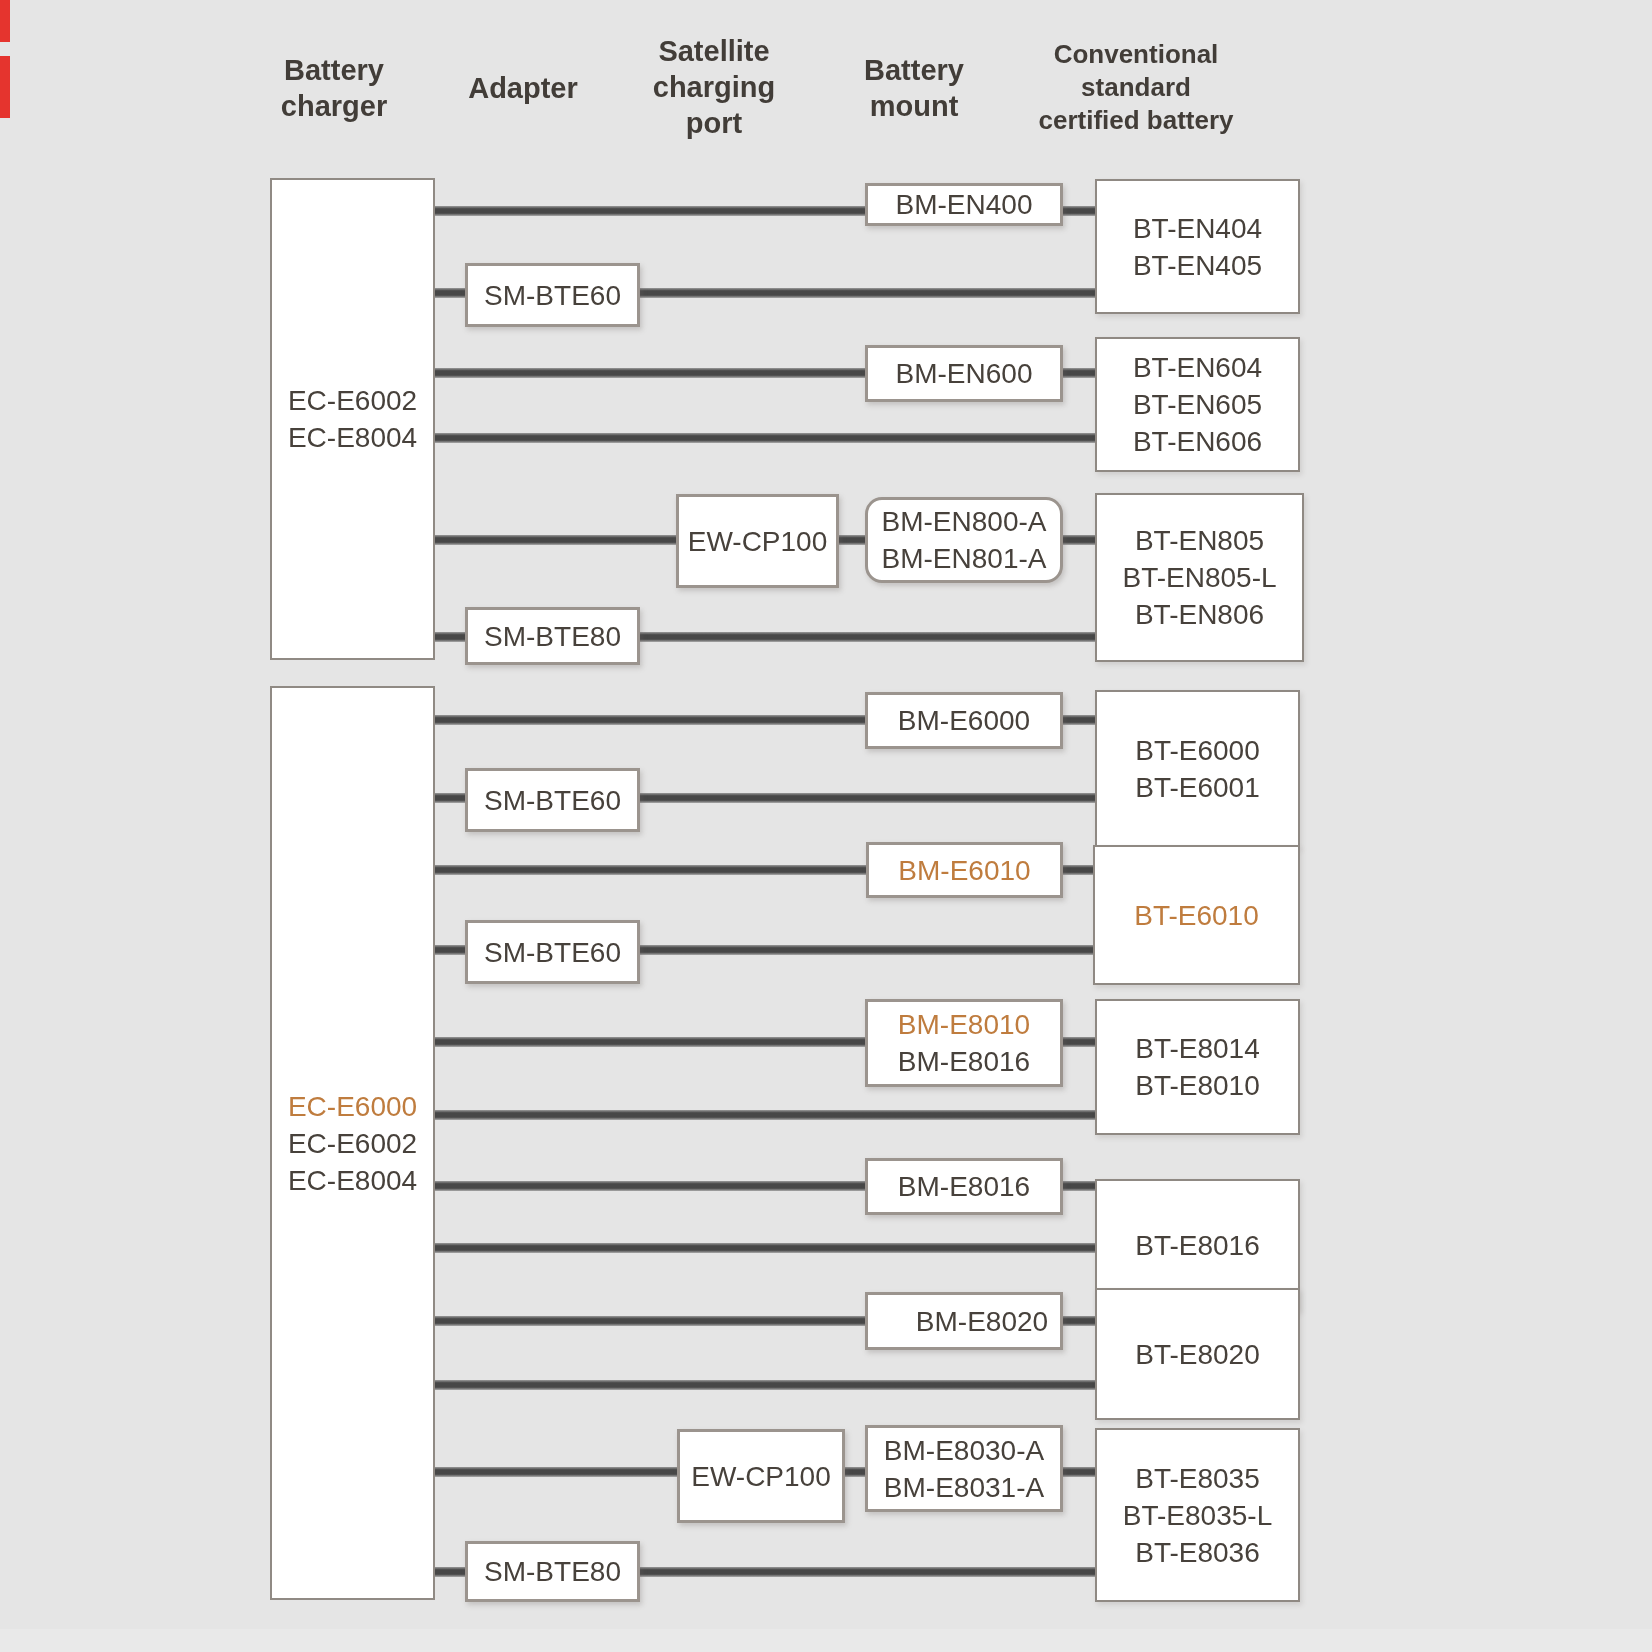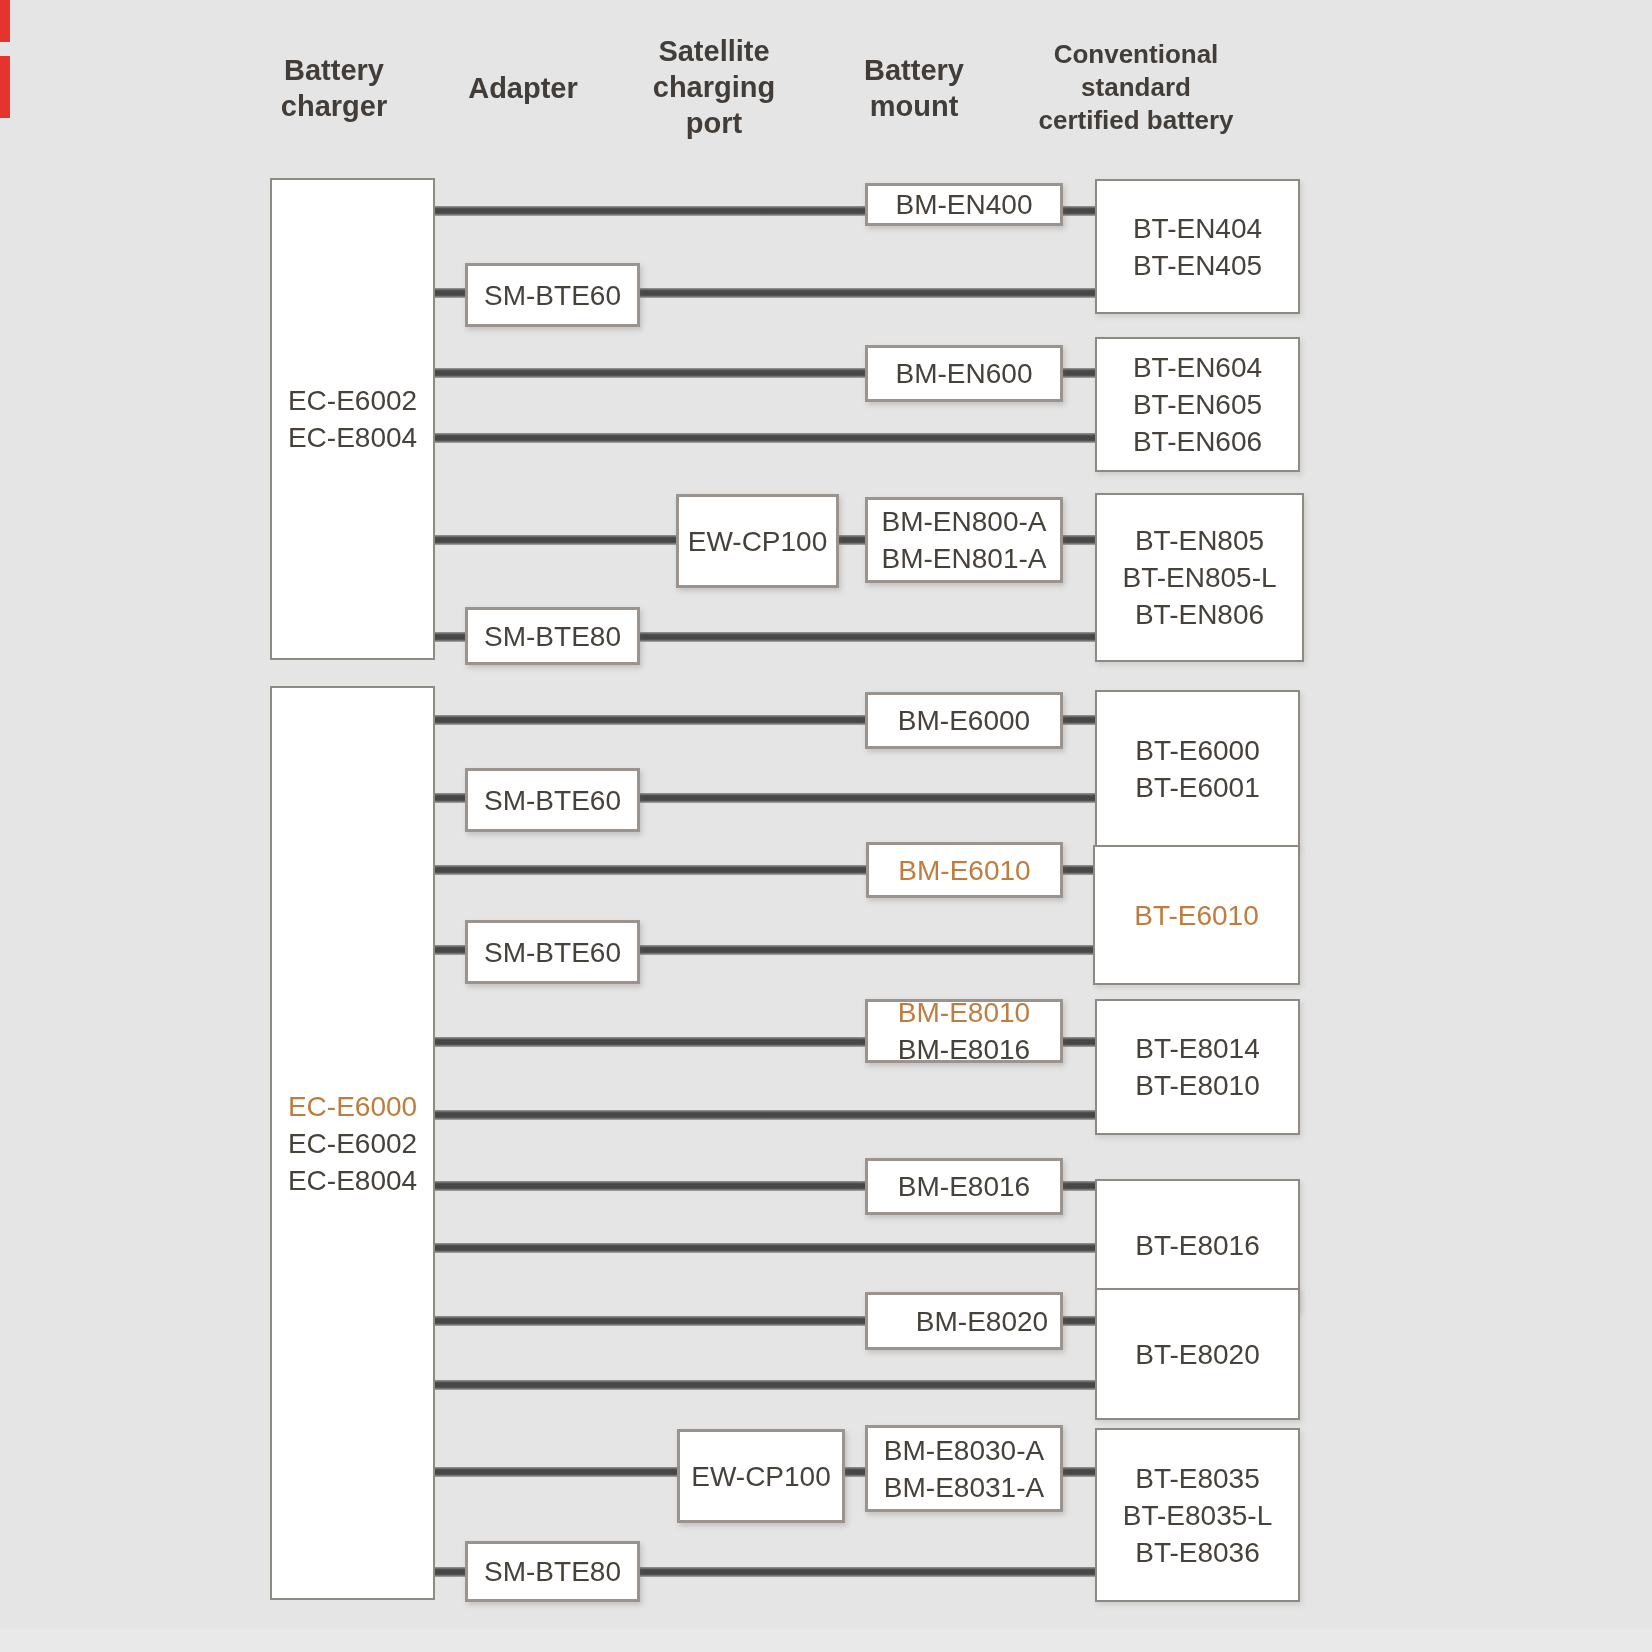--- a/index.html
+++ b/index.html
@@ -137,31 +137,31 @@
       </div>
       <div class="box port" style="left: 677px; top: 1429px; width: 168px; height: 94px;">
         <span>EW-CP100</span>
       </div>
       <div class="box mount" style="left: 865px; top: 183px; width: 198px; height: 43px;">
         <span>BM-EN400</span>
       </div>
       <div class="box mount" style="left: 865px; top: 345px; width: 198px; height: 57px;">
         <span>BM-EN600</span>
       </div>
-      <div class="box mount" style="left: 865px; top: 497px; width: 198px; height: 86px;">
+      <div class="box mount" style="left: 865px; top: 497px; width: 198px; height: 86px; border-radius: 17px;">
         <span>BM-EN800-A</span>
         <span>BM-EN801-A</span>
       </div>
       <div class="box mount" style="left: 865px; top: 692px; width: 198px; height: 57px;">
         <span>BM-E6000</span>
       </div>
       <div class="box mount" style="left: 866px; top: 842px; width: 197px; height: 56px;">
         <span class="accent">BM-E6010</span>
       </div>
-      <div class="box mount" style="left: 865px; top: 999px; width: 198px; height: 64px;">
+      <div class="box mount" style="left: 865px; top: 999px; width: 198px; height: 88px;">
         <span class="accent">BM-E8010</span>
         <span>BM-E8016</span>
       </div>
       <div class="box mount" style="left: 865px; top: 1158px; width: 198px; height: 57px;">
         <span>BM-E8016</span>
       </div>
       <div class="box mount" style="left: 865px; top: 1292px; width: 198px; height: 58px; padding-left: 36px;">
         <span>BM-E8020</span>
       </div>
       <div class="box mount" style="left: 865px; top: 1425px; width: 198px; height: 87px;">

